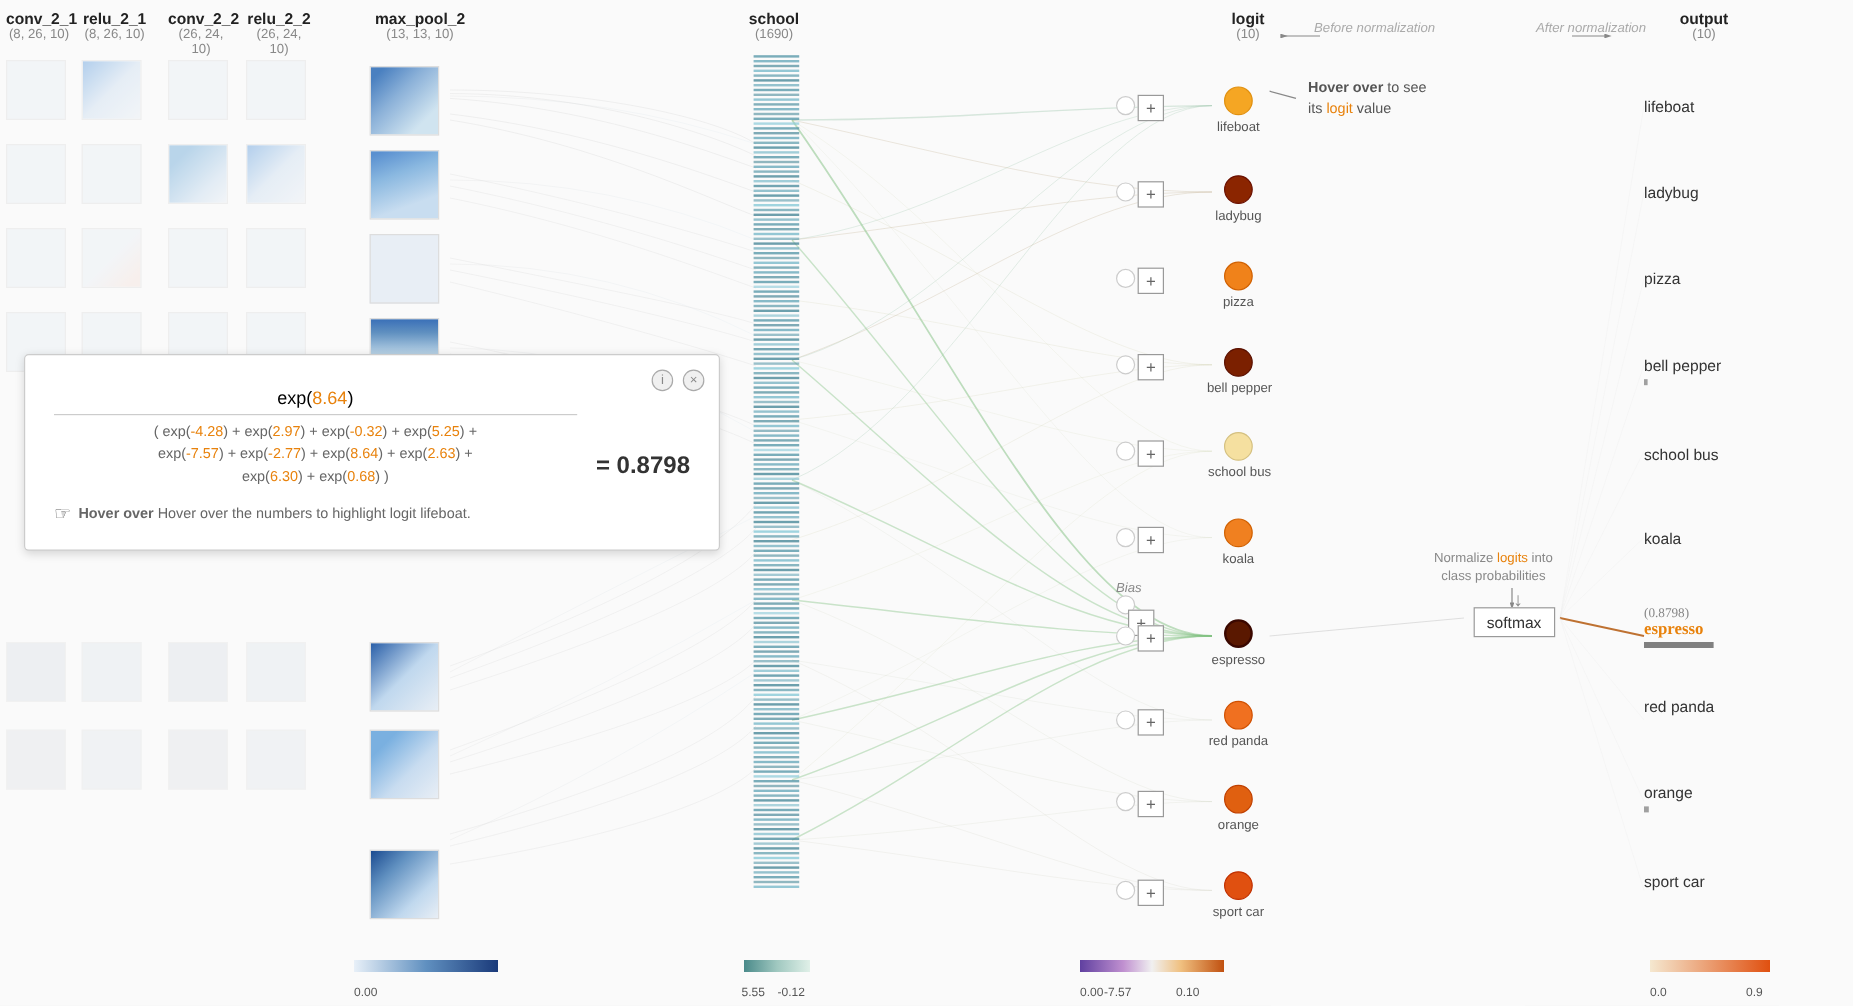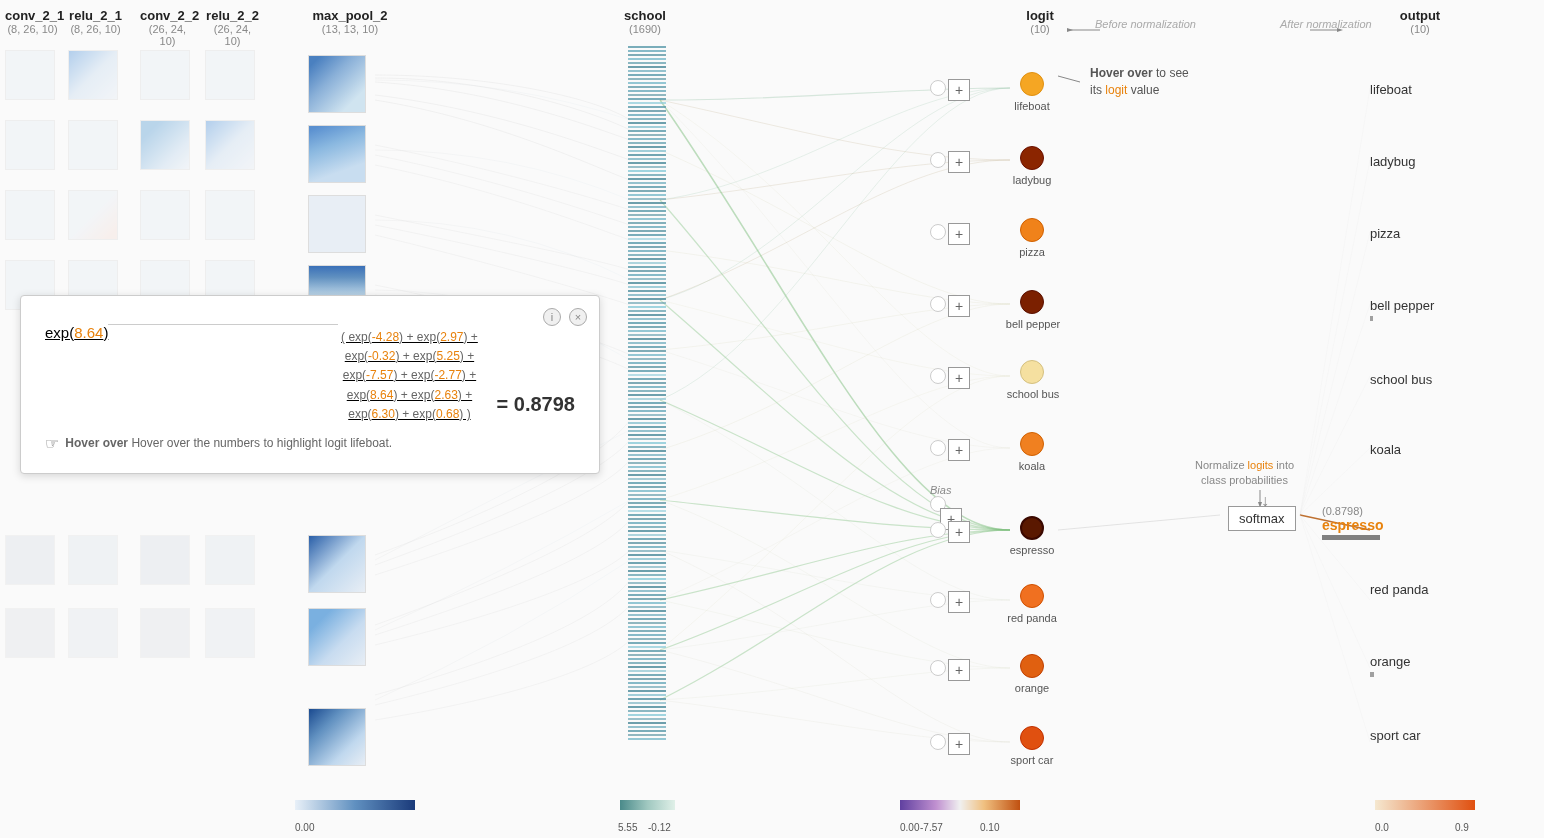--- a/index.html
+++ b/index.html
@@ -668,21 +668,21 @@
   </div>
 
   <div style="position:absolute; left:1370px; top:370px;">
     <span style="font-size:13px; color:#333;">school bus</span>
   </div>
 
   <div style="position:absolute; left:1370px; top:440px;">
     <span style="font-size:13px; color:#333;">koala</span>
   </div>
 
-  <div style="position:absolute; left:1322px; top:505px;">
+  <div style="position:absolute; left:1370px; top:505px;font-family:Liberation Serif, serif;">
     <div style="font-size:11px; color:#888;">(0.8798)</div>
     <div style="font-size:14px; font-weight:bold; color:#e8820c;">espresso</div>
     <div style="height:5px; width:58px; background:#808080; margin-top:2px;"></div>
   </div>
 
   <div style="position:absolute; left:1370px; top:580px;">
     <span style="font-size:13px; color:#333;">red panda</span>
   </div>
 
   <div style="position:absolute; left:1370px; top:652px;">
@@ -711,21 +711,21 @@
       <div class="popup-icon-btn">
         <span>i</span>
       </div>
       <div class="popup-icon-btn">
         <span>×</span>
       </div>
     </div>
 
 
     <div style="display:flex; align-items:flex-end; justify-content:center; gap:16px; margin:8px 0;">
-      <div style="display:flex; flex:1;text-decoration:underline;">
+      <div style="display:flex; flex-direction:column; align-items:center; flex:1;">
 
         <div style="font-size:15px; padding-bottom:4px;">
           exp(<span class="orange">8.64</span>)
         </div>
         <hr class="divider-line" style="width:100%; margin:0;">
 
         <div style="font-size:12px; color:#666; text-align:center; padding-top:4px; line-height:1.6;">
           ( exp(<span class="orange">-4.28</span>) + exp(<span class="orange">2.97</span>) + exp(<span class="orange">-0.32</span>) + exp(<span class="orange">5.25</span>) +<br>
           exp(<span class="orange">-7.57</span>) + exp(<span class="orange">-2.77</span>) + exp(<span class="orange">8.64</span>) + exp(<span class="orange">2.63</span>) +<br>
           exp(<span class="orange">6.30</span>) + exp(<span class="orange">0.68</span>) )

